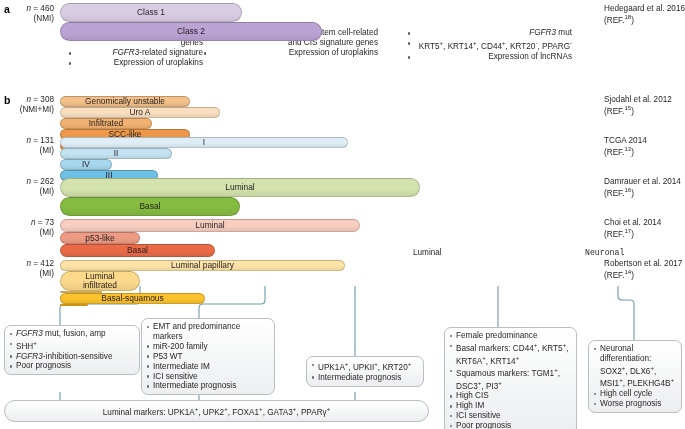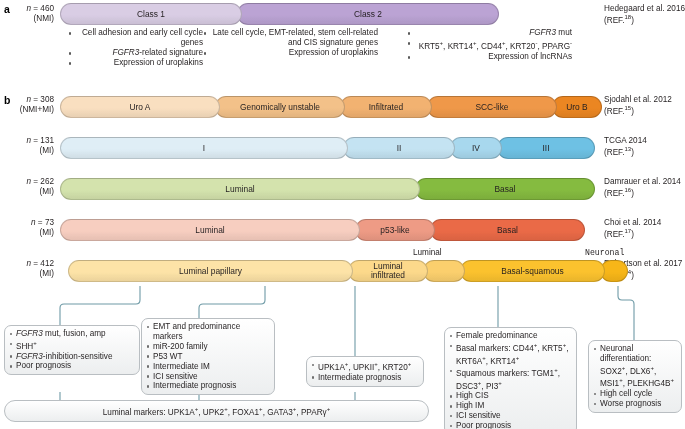--- a/index.html
+++ b/index.html
@@ -15,21 +15,21 @@
     position:absolute;text-align:right;font-size:8.2px;line-height:9.6px;
     color:#231f20;width:52px;
   }
   .nlabel i{font-style:italic;}
   .ref{
     position:absolute;font-size:8.2px;line-height:9.4px;color:#231f20;width:100px;
   }
   .ref sup{font-size:6px;vertical-align:super;}
 
   
-  .barrow{position:absolute;height:38px;display:flex;}
+  .barrow{position:absolute;height:38px;display:flex;flex-direction:column;}
   .seg{
     height:22px;border-radius:11px;display:flex;align-items:center;
     justify-content:center;font-size:8.4px;color:#231f20;
     box-sizing:border-box;border:0.7px solid rgba(0,0,0,0.18);
     margin-right:-5px;position:relative;text-align:center;line-height:9px;
     padding:0 2px;
   }
   .seg.two-line{line-height:9.2px;}
 
   
@@ -101,25 +101,25 @@
       <li>KRT5<sup>+</sup>, KRT14<sup>+</sup>, CD44<sup>+</sup>, KRT20<sup>-</sup>, PPARG<sup>-</sup></li>
       <li>Expression of lncRNAs</li>
     </ul>
   </div>
 
 <div class="panel-letter" style="left:4px;top:94px;">b</div>
 
 <div id="b-rows">
     <div class="nlabel" style="left: 2px; top: 95px;"><i>n</i> = 308<br>(NMI+MI)</div>
     <div class="barrow" style="left: 60px; top: 96px;">
+      <div class="seg" style="width:130px;background:linear-gradient(180deg,#f3c189 0%,#f3c189 55%,rgba(0,0,0,0.07) 100%),#f3c189;z-index:19">
+        <span>Genomically unstable</span>
+      </div>
       <div class="seg" style="width:160px;background:linear-gradient(180deg,#f9dfc0 0%,#f9dfc0 55%,rgba(0,0,0,0.07) 100%),#f9dfc0;z-index:20">
         <span>Uro A</span>
-      </div>
-      <div class="seg" style="width:130px;background:linear-gradient(180deg,#f3c189 0%,#f3c189 55%,rgba(0,0,0,0.07) 100%),#f3c189;z-index:19">
-        <span>Genomically unstable</span>
       </div>
       <div class="seg" style="width:92px;background:linear-gradient(180deg,#f2b271 0%,#f2b271 55%,rgba(0,0,0,0.07) 100%),#f2b271;z-index:18">
         <span>Infiltrated</span>
       </div>
       <div class="seg" style="width:130px;background:linear-gradient(180deg,#ef9849 0%,#ef9849 55%,rgba(0,0,0,0.07) 100%),#ef9849;z-index:17">
         <span>SCC-like</span>
       </div>
       <div class="seg" style="width:50px;background:linear-gradient(180deg,#eb8622 0%,#eb8622 55%,rgba(0,0,0,0.07) 100%),#eb8622;z-index:16">
         <span>Uro B</span>
       </div>
@@ -158,21 +158,21 @@
       </div>
       <div class="seg" style="width:80px;background:linear-gradient(180deg,#ee9b85 0%,#ee9b85 55%,rgba(0,0,0,0.07) 100%),#ee9b85;z-index:19">
         <span>p53-like</span>
       </div>
       <div class="seg" style="width:155px;background:linear-gradient(180deg,#ea6a47 0%,#ea6a47 55%,rgba(0,0,0,0.07) 100%),#ea6a47;z-index:18">
         <span>Basal</span>
       </div>
     </div>
     <div class="ref" style="left: 604px; top: 218px;">Choi et al. 2014<br>(REF.<sup>17</sup>)</div>
     <div class="nlabel" style="left: 2px; top: 259px;"><i>n</i> = 412<br>(MI)</div>
-    <div class="barrow" style="left: 68px; top: 260px;">
+    <div class="barrow" style="left: 60px; top: 260px;">
       <div class="seg" style="width:285px;background:linear-gradient(180deg,#fde3a7 0%,#fde3a7 55%,rgba(0,0,0,0.07) 100%),#fde3a7;z-index:20">
         <span>Luminal papillary</span>
       </div>
       <div class="seg two-line" style="width:80px;background:linear-gradient(180deg,#fcd98b 0%,#fcd98b 55%,rgba(0,0,0,0.07) 100%),#fcd98b;z-index:19">
         <span>Luminal<br>infiltrated</span>
       </div>
       <div class="seg" style="width:42px;background:linear-gradient(180deg,#fbcf6d 0%,#fbcf6d 55%,rgba(0,0,0,0.07) 100%),#fbcf6d;z-index:18">
         <span></span>
       </div>
       <div class="seg" style="width:145px;background:linear-gradient(180deg,#fbc22e 0%,#fbc22e 55%,rgba(0,0,0,0.07) 100%),#fbc22e;z-index:17">

